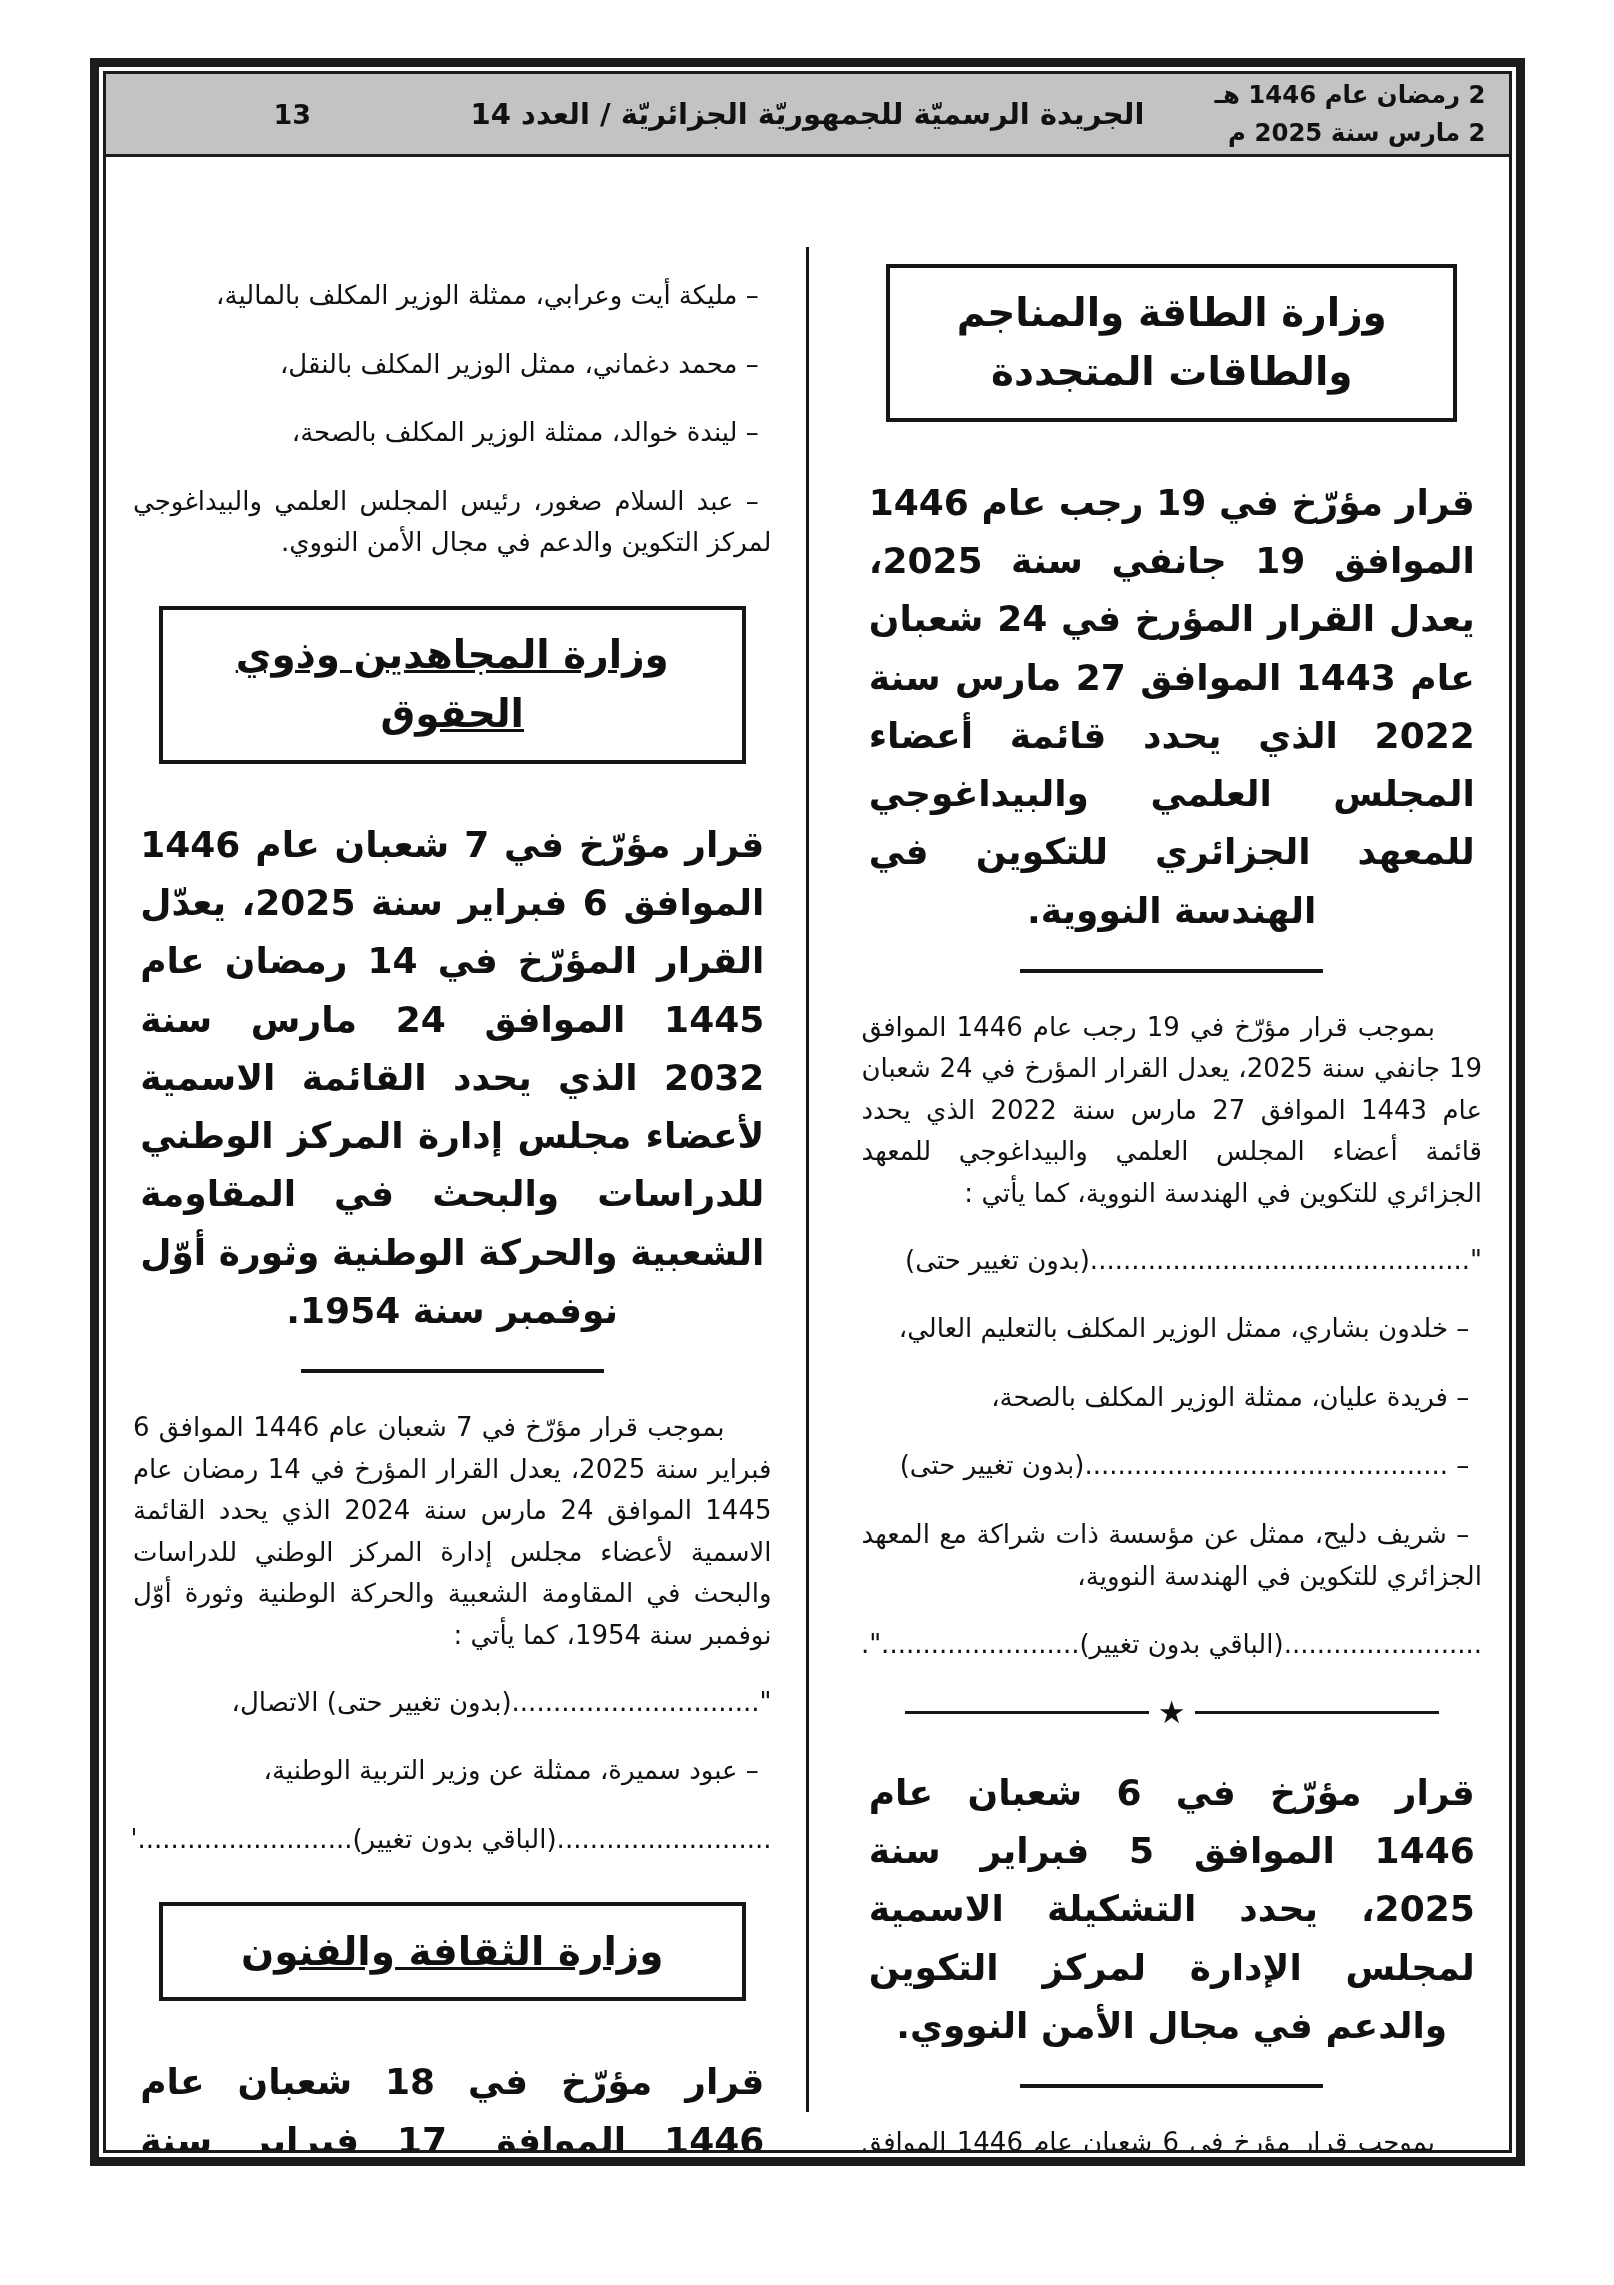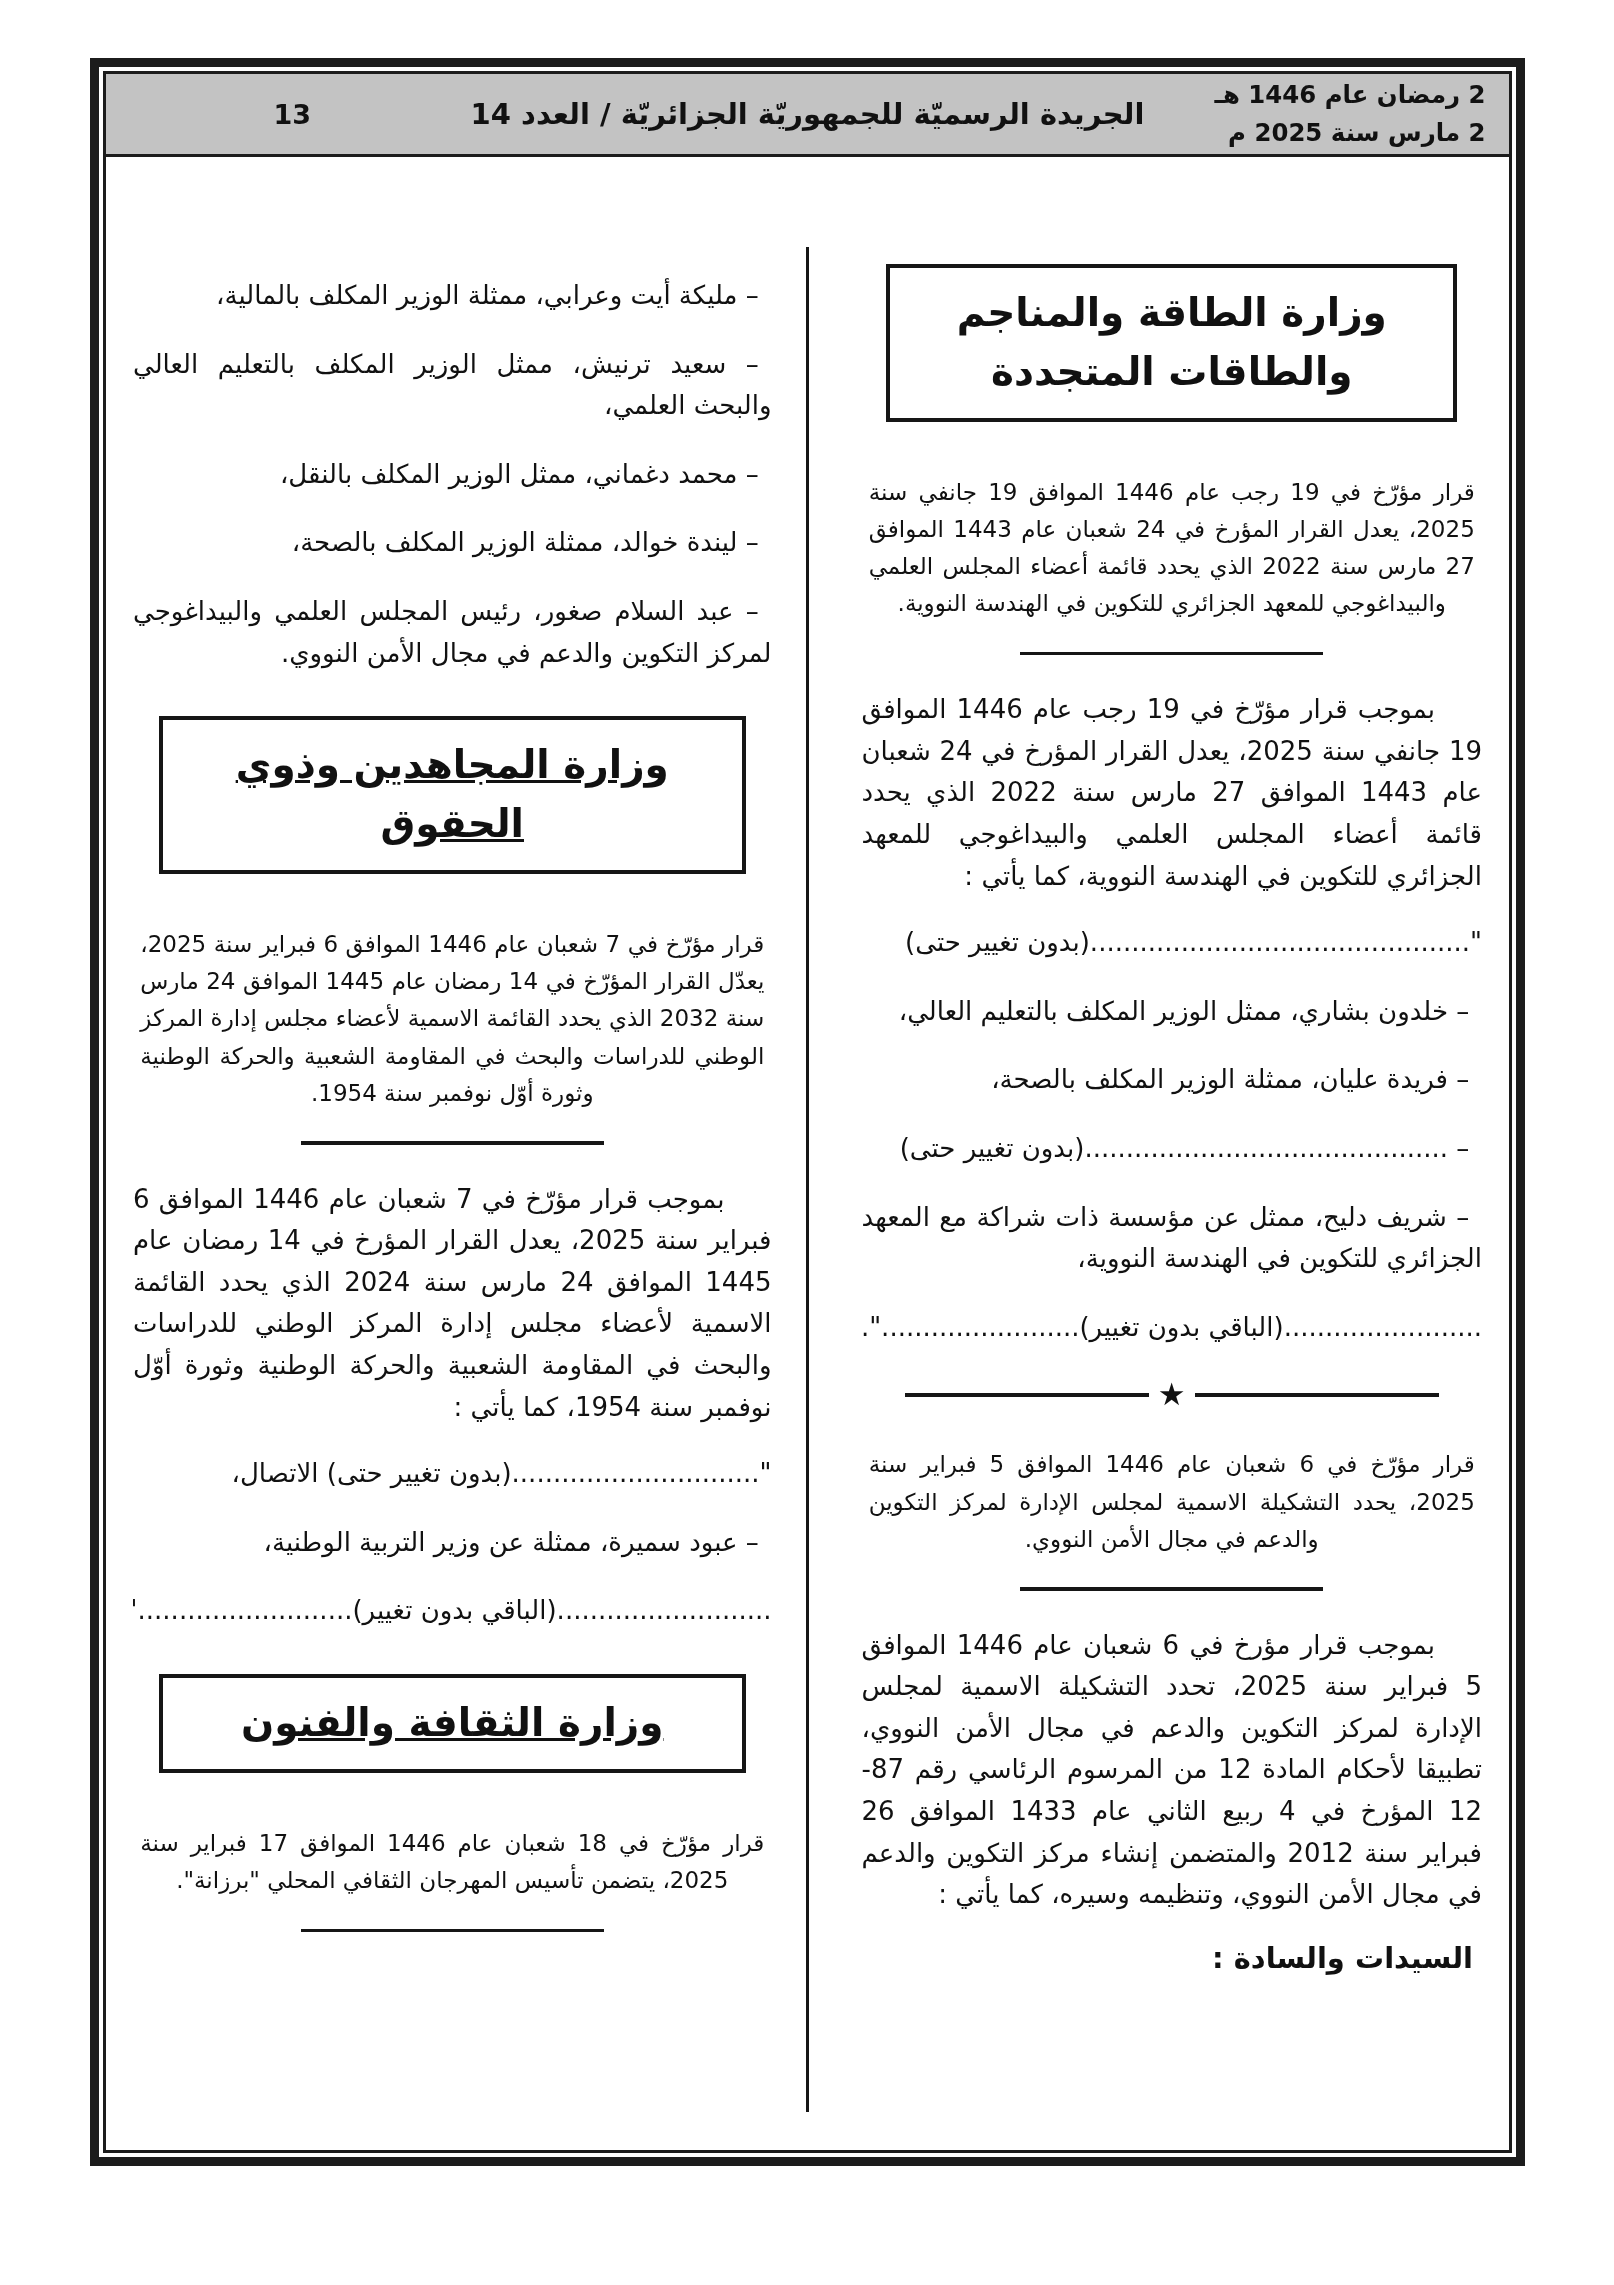--- a/index.html
+++ b/index.html
@@ -50,21 +50,21 @@
     width:92%; margin:0 auto;
     padding:16.3px 9px;
     text-align:center;
     font-weight:bold;
     font-size:39px;
     line-height:1.5;
     white-space:pre-line;
   }
   .decree-title {
     margin-top:52px;
-    font-size:23px; font-weight:normal;
+    font-size:36px; font-weight:bold;
     line-height:1.62;
     text-align:justify; text-align-last:center;
     padding:0 7.2px;
   }
   .sep-line {
     width:303px; height:3.6px; background:#161616;
     margin:29px auto 34px;
   }
   .body-par {
     font-size:26px; line-height:1.6;
@@ -137,21 +137,20 @@
       <div class="sep-line"></div>
 
       <p class="body-par">بموجب قرار مؤرخ في 6 شعبان عام 1446 الموافق 5 فبراير سنة 2025، تحدد التشكيلة الاسمية لمجلس الإدارة لمركز التكوين والدعم في مجال الأمن النووي، تطبيقا لأحكام المادة 12 من المرسوم الرئاسي رقم 87-12 المؤرخ في 4 ربيع الثاني عام 1433 الموافق 26 فبراير سنة 2012 والمتضمن إنشاء مركز التكوين والدعم في مجال الأمن النووي، وتنظيمه وسيره، كما يأتي :</p>
       <div class="salutation">السيدات والسادة :</div>
 
     </div>
 
     <div class="column column-second">
 
       <div class="list-item">– مليكة أيت وعرابي، ممثلة الوزير المكلف بالمالية،</div>
-      <div class="list-item">– سعيد ترنيش، ممثل الوزير المكلف بالتعليم العالي والبحث العلمي،</div>
       <div class="list-item">– محمد دغماني، ممثل الوزير المكلف بالنقل،</div>
       <div class="list-item">– ليندة خوالد، ممثلة الوزير المكلف بالصحة،</div>
       <div class="list-item">– عبد السلام صغور، رئيس المجلس العلمي والبيداغوجي لمركز التكوين والدعم في مجال الأمن النووي.</div>
 
       <div class="ministry-box mb-gap">وزارة المجاهدين وذوي الحقوق</div>
 
       <div class="decree-title">قرار مؤرّخ في 7 شعبان عام 1446 الموافق 6 فبراير سنة 2025، يعدّل القرار المؤرّخ في 14 رمضان عام 1445 الموافق 24 مارس سنة 2032 الذي يحدد القائمة الاسمية لأعضاء مجلس إدارة المركز الوطني للدراسات والبحث في المقاومة الشعبية والحركة الوطنية وثورة أوّل نوفمبر سنة 1954.</div>
       <div class="sep-line"></div>
 
       <p class="body-par">بموجب قرار مؤرّخ في 7 شعبان عام 1446 الموافق 6 فبراير سنة 2025، يعدل القرار المؤرخ في 14 رمضان عام 1445 الموافق 24 مارس سنة 2024 الذي يحدد القائمة الاسمية لأعضاء مجلس إدارة المركز الوطني للدراسات والبحث في المقاومة الشعبية والحركة الوطنية وثورة أوّل نوفمبر سنة 1954، كما يأتي :</p>

